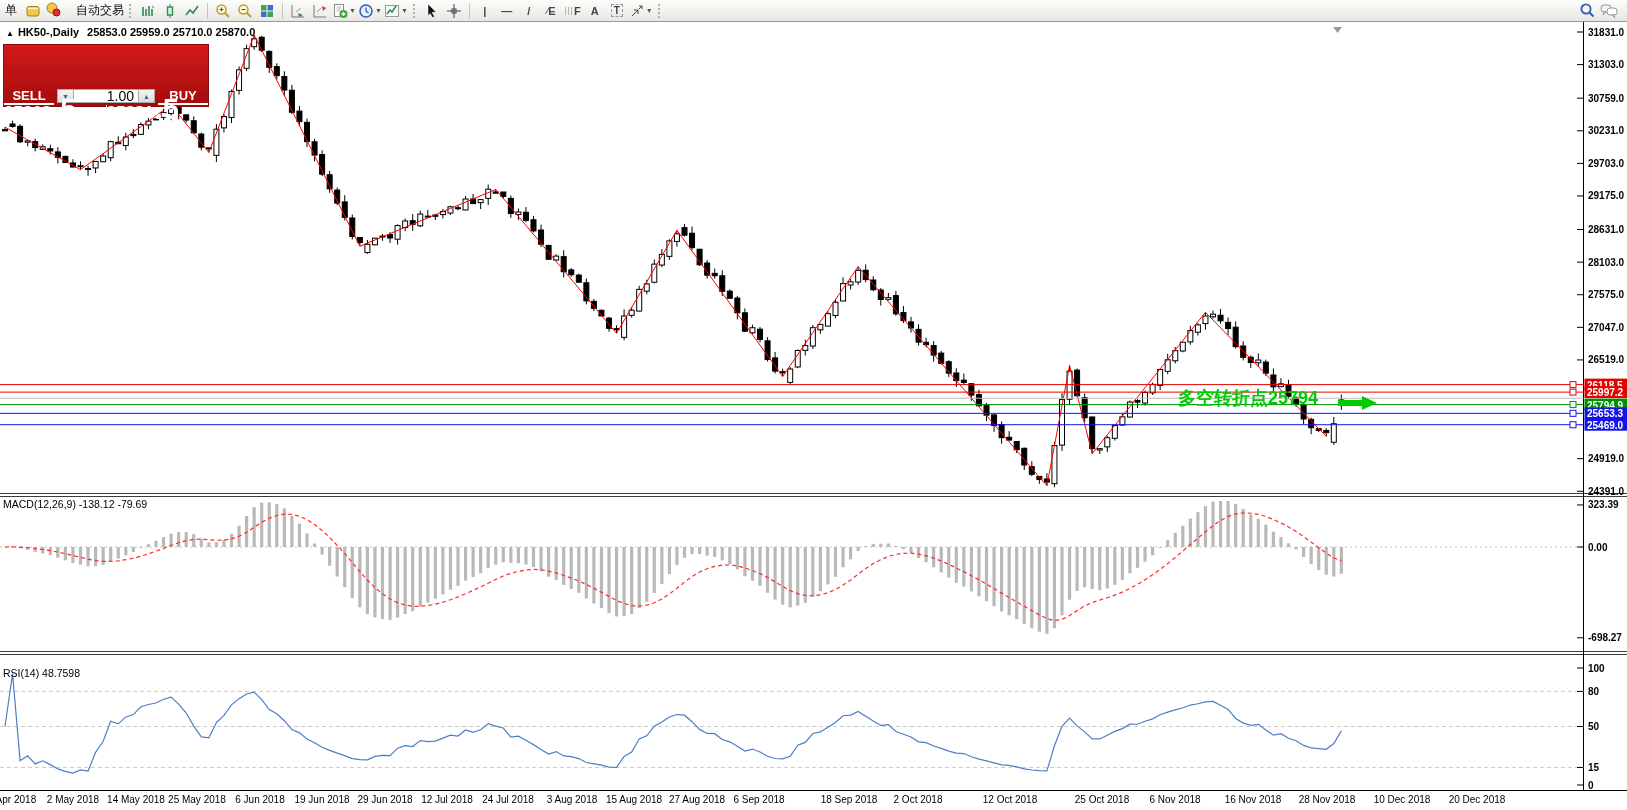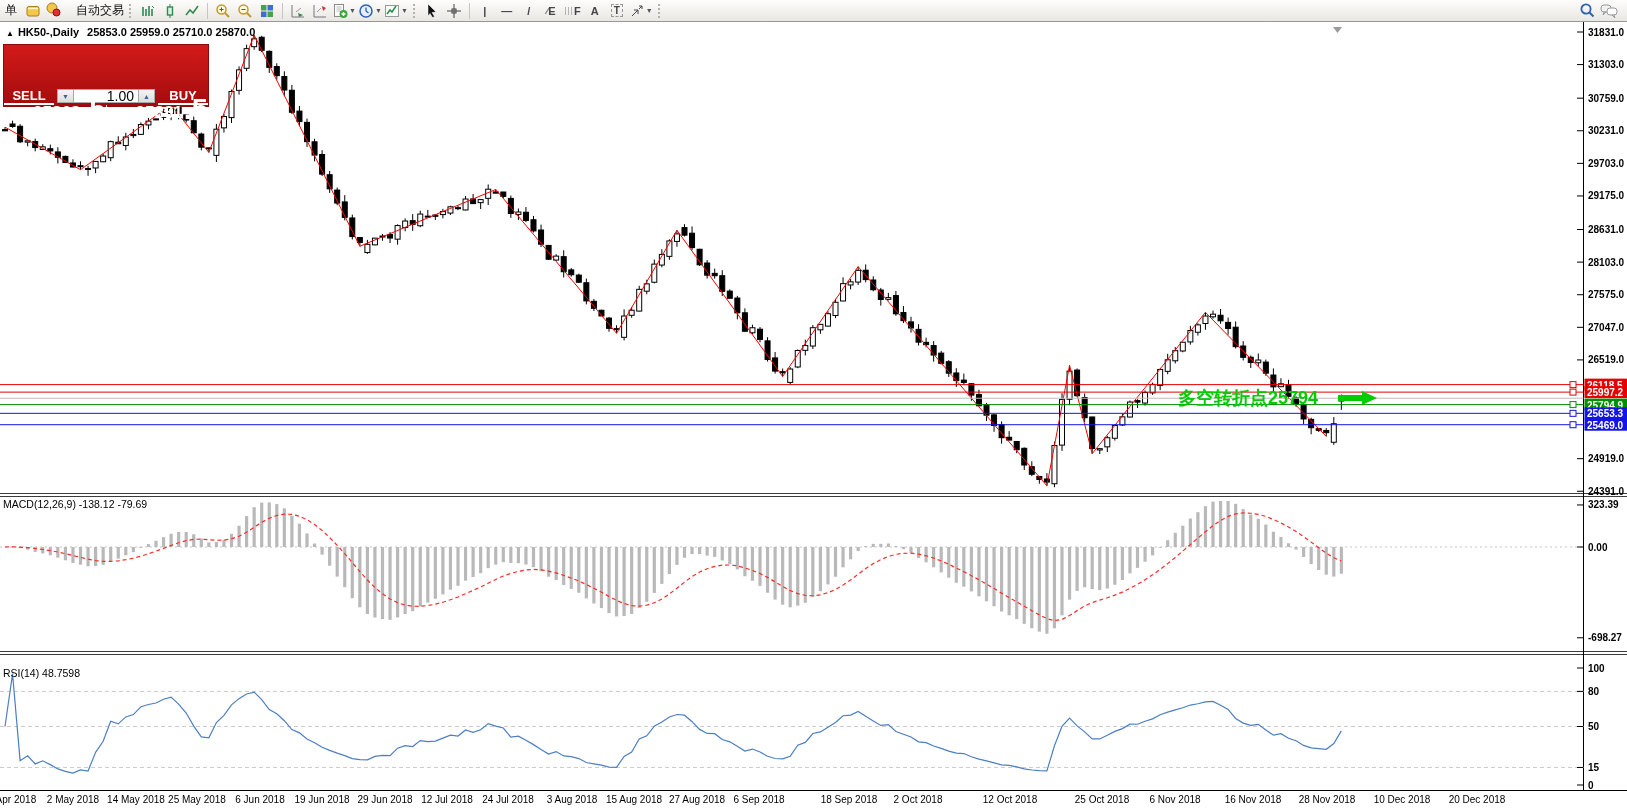--- a/index.html
+++ b/index.html
@@ -37,26 +37,26 @@
     box-sizing:border-box;color:#fff;}
   .tp-top{display:flex;height:24px;align-items:flex-end;margin-top:36px;}
   .tp-btn{width:50px;display:flex;align-items:center;justify-content:center;
     font-size:13px;font-weight:bold;color:#fff;border-bottom:2px solid #fff;box-sizing:border-box;}
   .tp-vol{flex:1;display:flex;margin:2px 3px;height:14px;}
   .tp-spin{width:17px;background:linear-gradient(#f5f5f5,#dcdcdc);border:1px solid #a9a9a9;
     display:flex;align-items:center;justify-content:center;font-size:7px;color:#44608e;box-sizing:border-box;}
   .tp-input{flex:1;background:#fff;border-top:1px solid #a9a9a9;border-bottom:1px solid #a9a9a9;
     color:#000;font-size:14px;text-align:right;padding:0 4px;display:flex;align-items:center;justify-content:flex-end;}
   .tp-bottom{display:flex;height:37px;}
-  .tp-price{flex:1;display:flex;align-items:flex-end;justify-content:flex-end;padding-bottom:21px;font-weight:bold;}
+  .tp-price{flex:1;display:flex;align-items:flex-end;justify-content:flex-start;padding-bottom:21px;font-weight:bold;}
   .tp-price.right{border-left:1px solid rgba(255,255,255,.9);}
   .tp-int{font-size:17px;line-height:17px;}
   .tp-frac{font-size:29px;line-height:24px;margin-left:1px;}
   
-  .annotation{left:1178px;top:386px;display:flex;align-items:center;gap:20px;
+  .annotation{left:1178px;top:386px;display:flex;align-items:flex-end;gap:20px;
     font-size:18px;font-weight:bold;white-space:nowrap;}
   svg text{font-family:"Liberation Sans",sans-serif;}
 </style>
 </head>
 <body>
 
 <div id="app">
 
   <div class="toolbar">
     <div class="tbtn cn">单</div>

